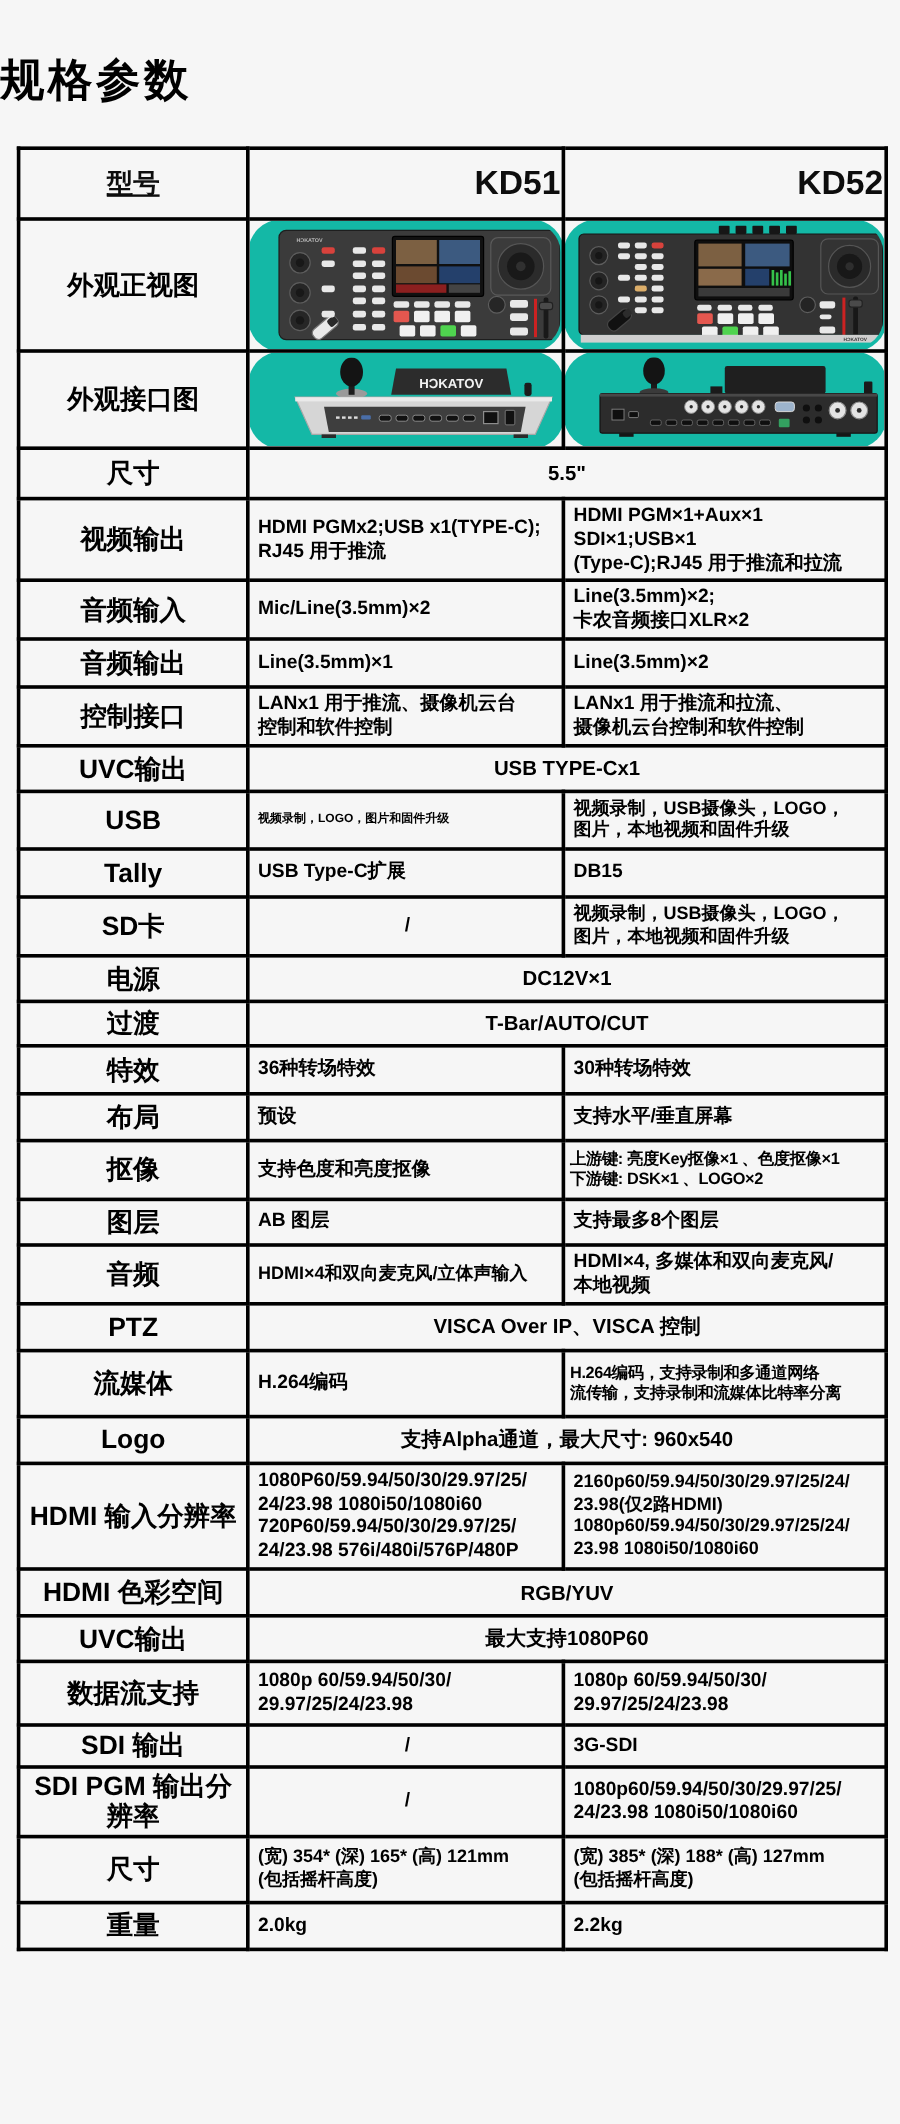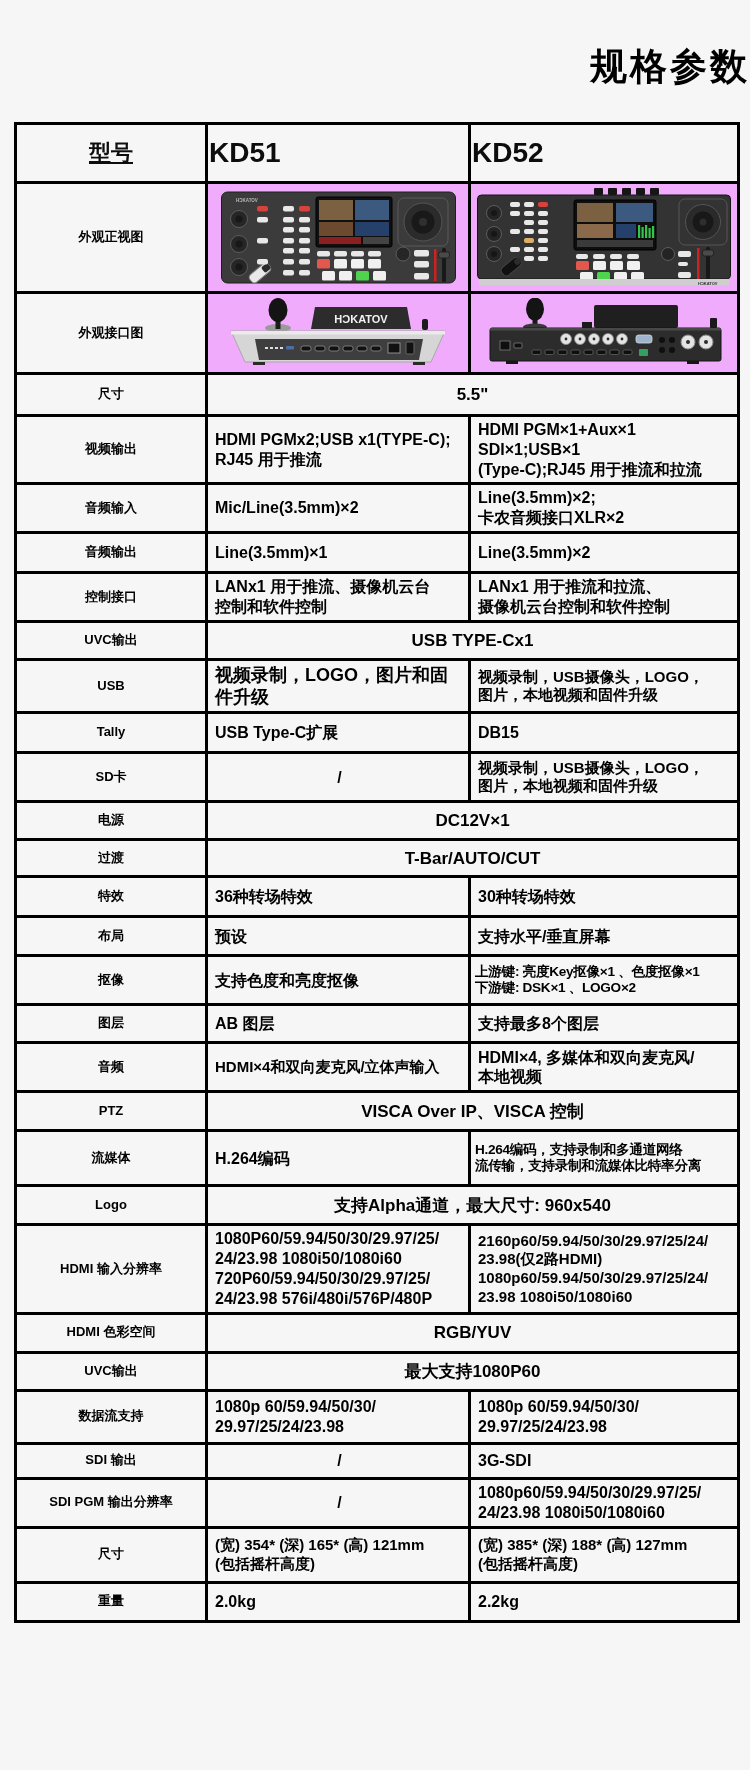--- a/index.html
+++ b/index.html
@@ -5,65 +5,64 @@
   html,body { margin:0; padding:0; }
   body {
     width:750px; height:1770px;
     background:#f6f6f6;
     font-family:"Liberation Sans","DejaVu Sans",sans-serif;
     color:#0d0d0d;
     -webkit-font-smoothing:antialiased;
   }
   .title {
     padding-top:42px;
-    text-align:right;
+    text-align:left;
     font-size:37px;
     font-weight:700;
     letter-spacing:3px;
     color:#000;
-    padding-left:24px;
   }
   table.spec {
     border-collapse:collapse;
     table-layout:fixed;
     width:723px;
     margin:30px 13px 0 14px;
     background:#f6f6f6;
   }
   table.spec td, table.spec th {
     border:3px solid #000;
     vertical-align:middle;
     overflow:hidden;
   }
   col.c-label { width:191px; }
   col.c-kd51 { width:263px; }
   col.c-kd52 { width:269px; }
   th.lab {
     text-align:center;
-    font-size:13px;
+    font-size:22px;
     font-weight:700;
     padding:2px 1px;
     line-height:1.15;
     color:#000;
     margin-left:38px;
   }
-  th.model-name { font-size:28px; font-weight:700; text-align:left; }
+  th.model-name { font-size:28px; font-weight:700; text-align:right; }
   th.model-label { font-size:22px; font-weight:700; text-align:center;text-decoration:underline; }
   td.cell {
     font-size:16px;
     font-weight:600;
     line-height:1.24;
     padding:3px 4px 3px 7px;
     white-space:pre-line;
     color:#000;
   }
   td.span-cell { text-align:center; font-size:17px; padding-left:4px; }
   td.ctr { text-align:center; }
   td.sm { font-size:13.6px; letter-spacing:-0.3px; padding-left:4px; }
-  td.imgcell { text-align:center; padding:4px 0; background:#f0abfc; }
+  td.imgcell { text-align:right; padding:4px 0; background:#14b8a6;border-radius:27px; }
   svg { display:inline-block; vertical-align:middle; }
   .svg-brand { font-family:"Liberation Sans",sans-serif; font-weight:700; }
 </style>
 </head>
 <body>
 
 <div class="title">规格参数</div>
 
 <table class="spec">
   <colgroup>
@@ -408,21 +407,21 @@
 摄像机云台控制和软件控制</td>
   </tr>
 
   <tr style="height:38px">
     <th class="lab">UVC输出</th>
     <td class="cell span-cell" colspan="2">USB TYPE-Cx1</td>
   </tr>
 
   <tr style="height:48px">
     <th class="lab">USB</th>
-    <td class="cell" style="font-size:18px">视频录制，LOGO，图片和固件升级</td>
+    <td class="cell" style="font-size:10px">视频录制，LOGO，图片和固件升级</td>
     <td class="cell" style="font-size:15px">视频录制，USB摄像头，LOGO，
 图片，本地视频和固件升级</td>
   </tr>
 
   <tr style="height:40px">
     <th class="lab">Tally</th>
     <td class="cell">USB Type-C扩展</td>
     <td class="cell">DB15</td>
   </tr>
 

